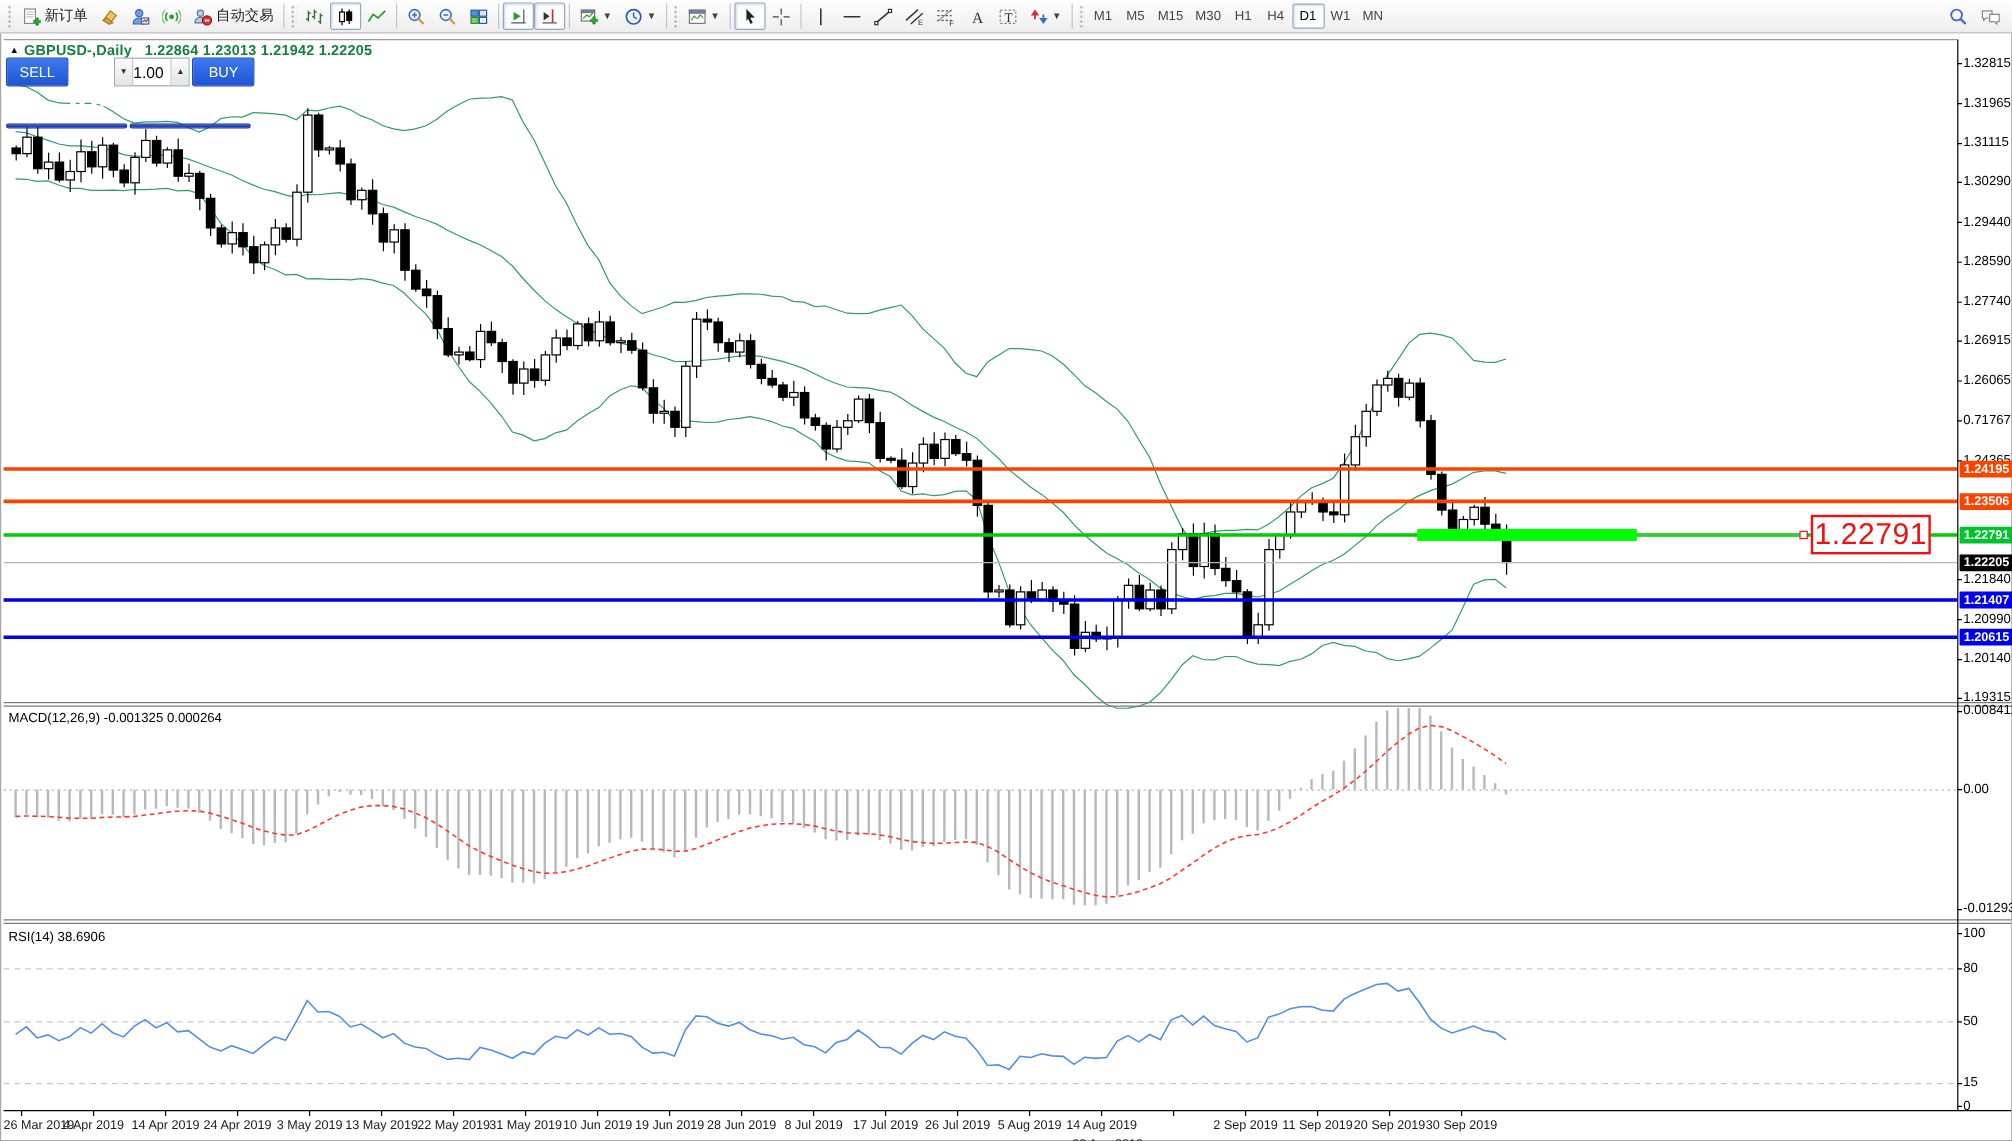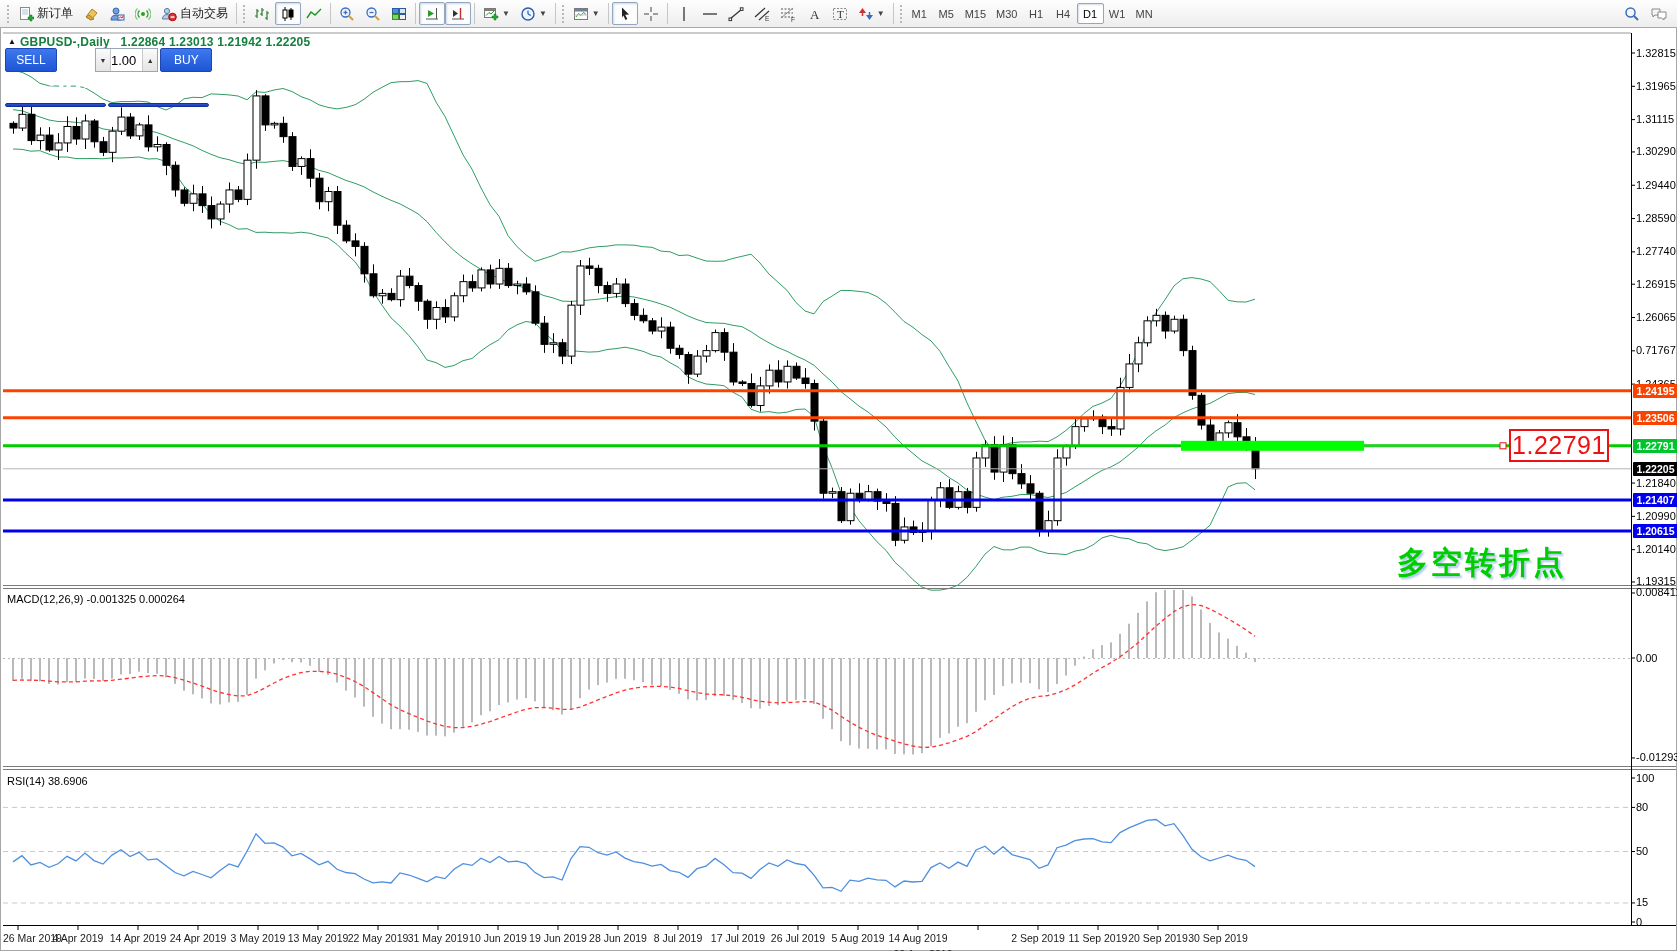--- a/index.html
+++ b/index.html
@@ -858,21 +858,20 @@
         <span class="big">24</span>
         <span class="sup">7</span>
       </div>
     </div>
   </div>
 
   <div class="pane-label" style="top:565px;">MACD(12,26,9) -0.001325 0.000264</div>
   <div class="pane-label" style="top:747px;">RSI(14) 38.6906</div>
 
   <div id="price-callout">1.22791</div>
-  <div id="cn-annotation">多空转折点</div>
 
   <div id="axis-labels">
       <div class="tick-label" style="top: 18.5px;">1.32815</div>
       <div class="tick-label" style="top: 51.8072px;">1.31965</div>
       <div class="tick-label" style="top: 85.1145px;">1.31115</div>
       <div class="tick-label" style="top: 117.442px;">1.30290</div>
       <div class="tick-label" style="top: 150.749px;">1.29440</div>
       <div class="tick-label" style="top: 184.057px;">1.28590</div>
       <div class="tick-label" style="top: 217.364px;">1.27740</div>
       <div class="tick-label" style="top: 249.691px;">1.26915</div>

